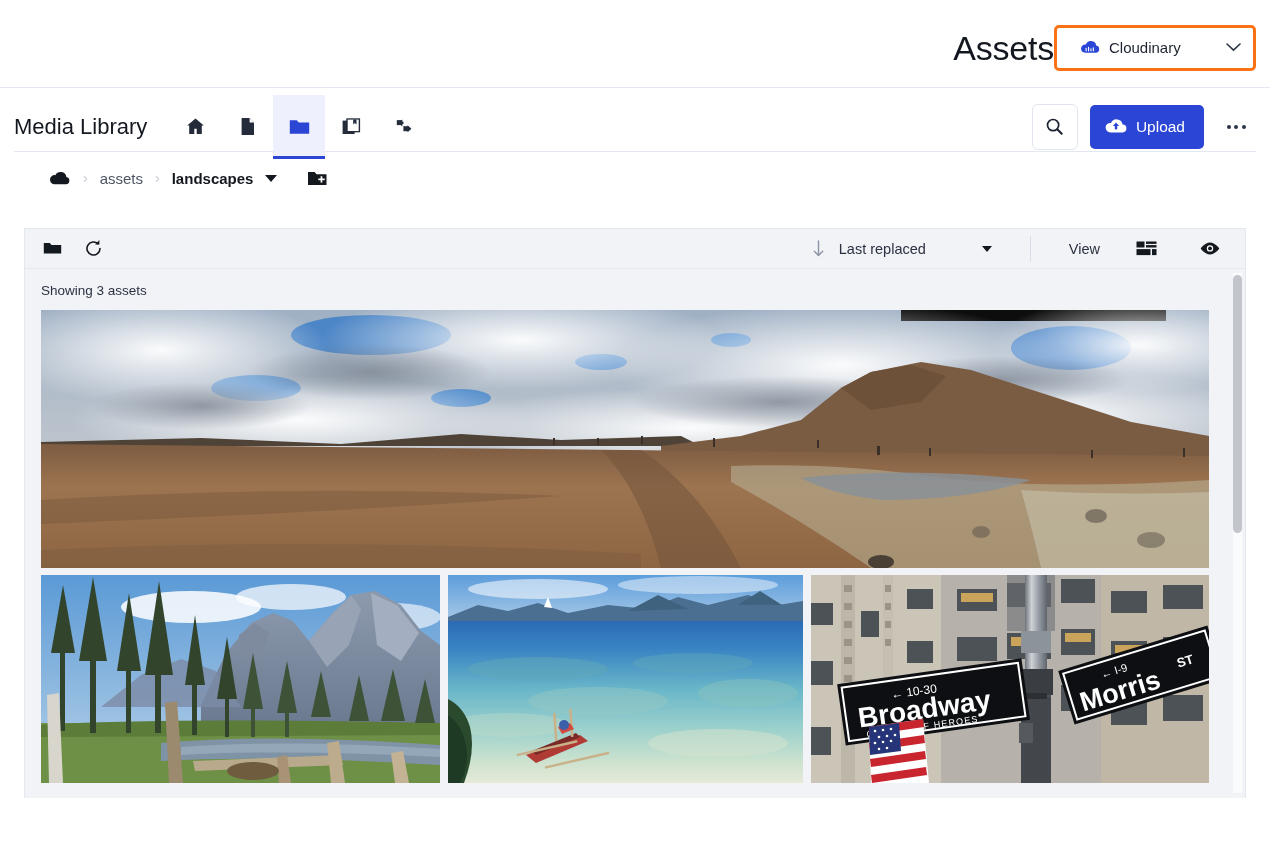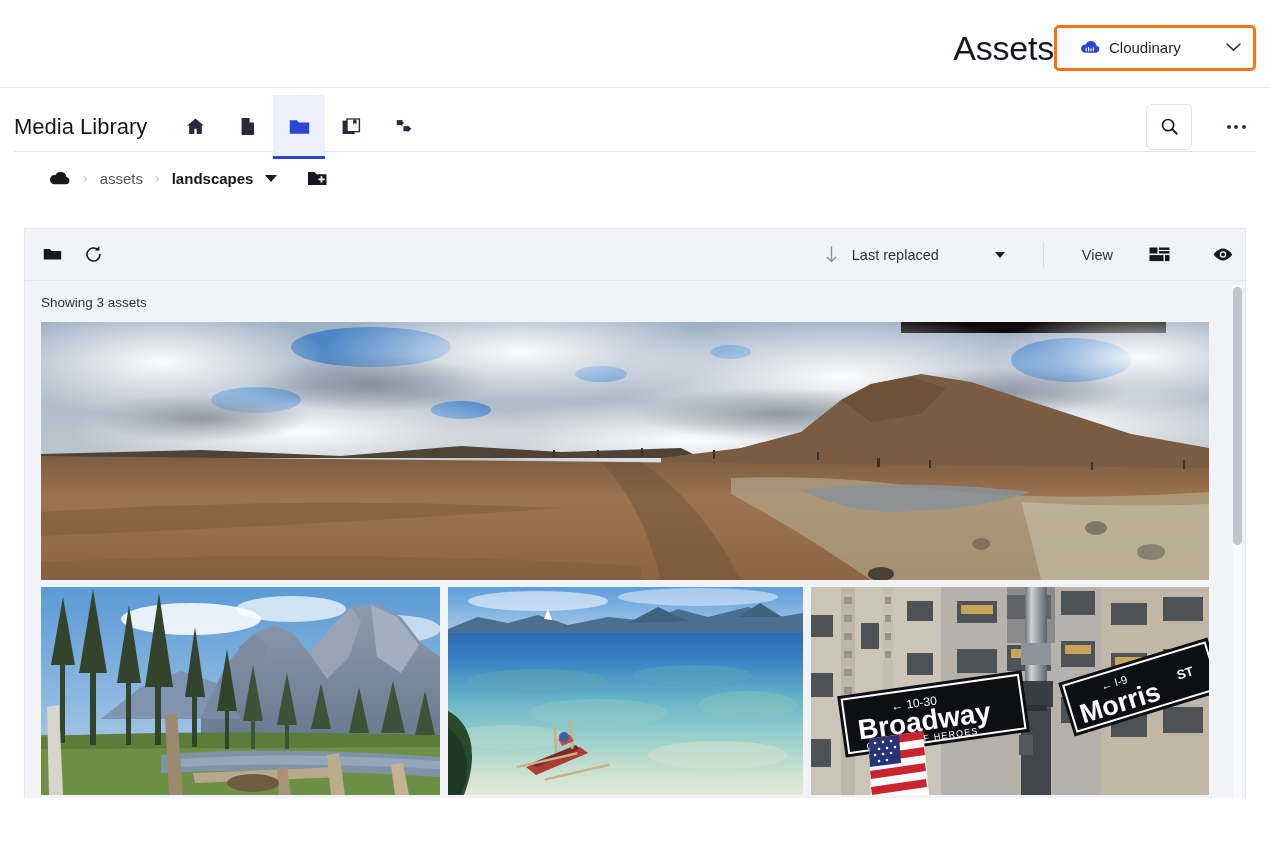--- a/index.html
+++ b/index.html
@@ -138,26 +138,26 @@
     margin: 24px 24px 0 24px;
     border: 1px solid #e3e7ef;
     border-bottom: none;
     height: 570px;
     display: flex;
     flex-direction: column;
     background: #fff;
     overflow: hidden;
   }
   .panel-toolbar {
-    height: 52px;
+    height: 40px;
     background: #f1f3f7;
     border-bottom: 1px solid #e3e7ef;
     display: flex;
     align-items: center;
-    padding: 0 11px 0 18px;
+    padding: 0 24px 0 18px;
     gap: 22px;
     flex: none;
     justify-content: flex-end;
   }
   .tb-icon { cursor: pointer; display: flex; align-items: center; }
   .sort-wrap {
     display: flex; align-items: center; gap: 14px;
     margin-left: auto;
     cursor: pointer;
   }
@@ -306,20 +306,30 @@
 
   <div class="icon-btn-box">
     <span>
       <svg width="21" height="21" viewBox="0 0 21 21">
         <circle cx="9.1" cy="9.1" r="5.6" fill="none" stroke="#1b2030" stroke-width="1.7"></circle>
         <path d="M13.3 13.3l4.4 4.4" stroke="#1b2030" stroke-width="2" stroke-linecap="round"></path>
       </svg>
     </span>
   </div>
 
+  <button class="upload-btn">
+    <span>
+      <svg width="22" height="17" viewBox="0 0 22 17">
+        <path d="M17.6 6.6A6.1 6.1 0 0 0 6 5 4.7 4.7 0 0 0 .6 9.6 4.8 4.8 0 0 0 5.4 14.4h12A3.9 3.9 0 0 0 17.6 6.6z" fill="#ffffff"></path>
+        <path d="M11 4.6l3.2 3.4h-6.4z" fill="#2b45d4"></path>
+        <rect x="9.8" y="7.4" width="2.4" height="4" fill="#2b45d4"></rect>
+      </svg>
+    </span>
+    <span>Upload</span>
+  </button>
 
   <div class="kebab">
     <i></i>
     <i></i>
     <i></i>
   </div>
 </div>
 
 <div class="crumbs">
   <span>

